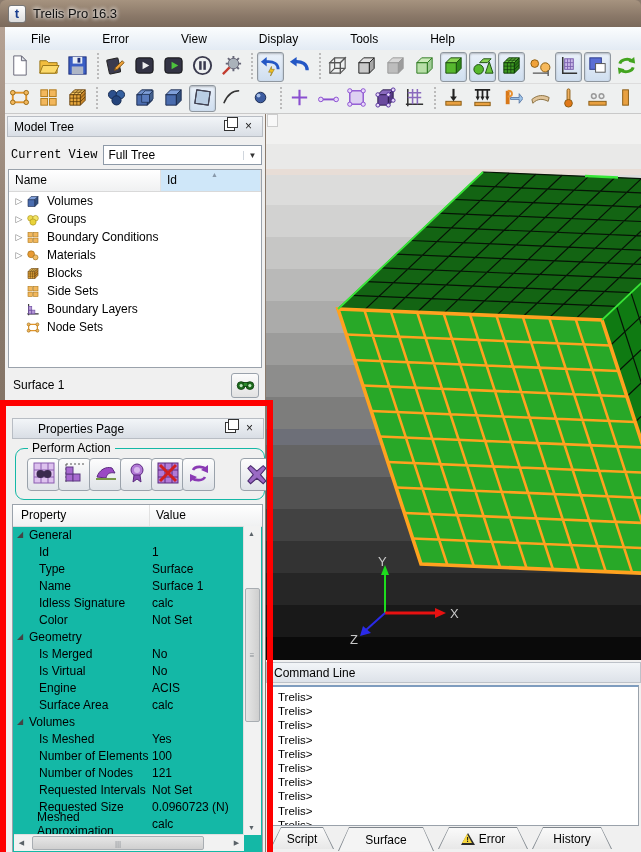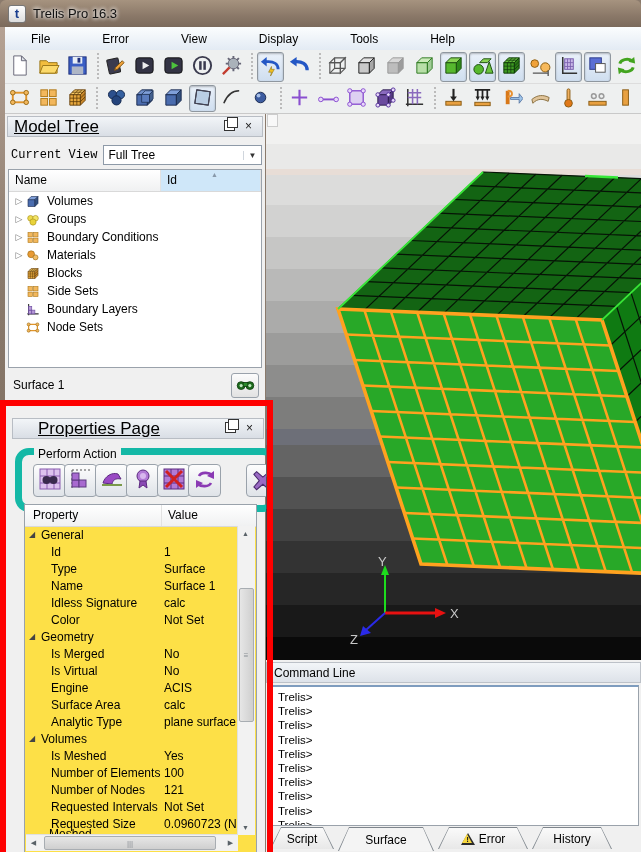--- a/index.html
+++ b/index.html
@@ -25,21 +25,21 @@
   .tb-sep{width:7px;height:80%;margin:0 2px;
     background:repeating-linear-gradient(#bbb 0 2px,transparent 2px 4px);background-size:2px 100%;background-repeat:no-repeat;background-position:3px 0;}
   .tb-btn{width:30px;height:28px;display:flex;align-items:center;justify-content:center;margin:0 1px;border-radius:3px;border:1px solid transparent;}
   #toolbar2 .tb-btn{width:28px;height:25px;}
   .tb-btn.pressed{border:1px solid #8f979f;background:linear-gradient(#eaf1fa,#cfdeef);box-shadow:inset 0 1px 2px rgba(0,0,0,.25);}
   .tb-btn svg{width:23px;height:23px;}
   
   #left-col{position:absolute;left:5px;top:114px;width:260px;height:738px;background:#f0f0f0;}
   .panel-header{position:absolute;height:21px;background:linear-gradient(#f2f5f8,#d9dee5);
     border:1px solid #b8bdc4;display:flex;align-items:center;box-sizing:border-box;padding:0 6px;}
-  .panel-title{flex:1;font-size:17px;text-decoration:underline;}
+  .panel-title{flex:1;font-size:12px;}
   .ph-btn{width:15px;height:14px;margin-left:4px;font-size:10px;line-height:13px;text-align:center;color:#222;}
   .float-glyph{position:relative;display:inline-block;width:9px;height:9px;border:1px solid #333;background:#fff;}
   .float-glyph:before{content:"";position:absolute;left:2px;top:-4px;width:9px;height:9px;border:1px solid #333;background:#fff;}
   
   #current-view-row{position:absolute;left:3px;top:30px;width:254px;height:22px;display:flex;align-items:center;}
   #current-view-label{margin:0 6px 0 3px;white-space:nowrap;font-family:Liberation Mono, monospace;}
   #current-view-combo{flex:1;height:20px;border:1px solid #8e9aa8;background:#fff;display:flex;align-items:center;box-sizing:border-box;}
   #current-view-combo .val{flex:1;padding-left:4px;}
   #current-view-combo .arrow{width:17px;text-align:center;font-size:8px;color:#333;border-left:1px solid #d0d6dd;}
   #tree-box{position:absolute;left:3px;top:55px;width:254px;height:199px;background:#fff;border:1px solid #9aa2ab;box-sizing:border-box;overflow:hidden;}
@@ -52,26 +52,26 @@
   .tree-expander{width:12px;font-size:9px;color:#777;text-align:center;}
   .tree-icon{width:17px;height:15px;margin-right:5px;}
   .tree-icon svg{width:16px;height:15px;}
   #surface-row{position:absolute;left:3px;top:258px;width:254px;height:26px;display:flex;align-items:center;}
   #surface-label{flex:1;padding-left:5px;}
   #locate-btn{width:26px;height:23px;border:1px solid #9aa2ab;border-radius:3px;background:linear-gradient(#fcfcfc,#e2e2e2);
     display:flex;align-items:center;justify-content:center;margin-right:3px;}
   #locate-btn svg{width:19px;height:16px;}
   
   #properties-panel{position:absolute;left:3px;top:294px;width:260px;height:444px;}
-  #perform-group{position:absolute;left:7px;top:40px;width:248px;height:50px;border:7px solid #14b8a6;border-radius:14px;}
+  #perform-group{position:absolute;left:7px;top:40px;width:248px;height:50px;border:1px solid #14b8a6;border-radius:9px;}
   #perform-label{position:absolute;left:12px;top:-8px;background:#f0f0f0;padding:0 4px;}
   .pa-btn{position:absolute;top:9px;width:31px;height:31px;border:1px solid #9aa2ab;border-radius:4px;
     background:linear-gradient(#fdfdfd,#dfe3e8);display:flex;align-items:center;justify-content:center;}
   .pa-btn svg{width:24px;height:24px;}
-  #prop-box{position:absolute;left:16px;top:96px;width:233px;height:349px;background:#fde047;border:1px solid #9aa2ab;box-sizing:border-box;overflow:hidden;}
+  #prop-box{position:absolute;left:4px;top:96px;width:251px;height:349px;background:#14b8a6;border:1px solid #9aa2ab;box-sizing:border-box;overflow:hidden;}
   #prop-box .col.property{width:137px;}
   #prop-box .col.value{flex:1;}
   #prop-rows{position:absolute;left:0;top:21px;width:232px;height:316px;overflow:hidden;}
   .prop-row{display:flex;height:17px;align-items:center;}
   .prop-row .p-label{width:137px;box-sizing:border-box;display:flex;align-items:center;}
   .prop-row .p-val{flex:1;padding-left:2px;}
   .group-marker{width:12px;padding-left:4px;font-size:8px;color:#444;}
   .child-indent{width:26px;}
   
   .vscroll{position:absolute;right:1px;top:21px;width:17px;bottom:17px;background:#f2f2f2;border-left:1px solid #e0e0e0;}
@@ -707,27 +707,20 @@
             </div>
             <div class="prop-row">
               <div class="p-label">
                 <span class="child-indent"></span>
                 <span>Surface Area</span>
               </div>
               <div class="p-val">calc</div>
             </div>
             <div class="prop-row">
               <div class="p-label">
-                <span class="child-indent"></span>
-                <span>Analytic Type</span>
-              </div>
-              <div class="p-val">plane surface</div>
-            </div>
-            <div class="prop-row">
-              <div class="p-label">
                 <span class="group-marker">◢</span>
                 <span>Volumes</span>
               </div>
               <div class="p-val"></div>
             </div>
             <div class="prop-row">
               <div class="p-label">
                 <span class="child-indent"></span>
                 <span>Is Meshed</span>
               </div>

